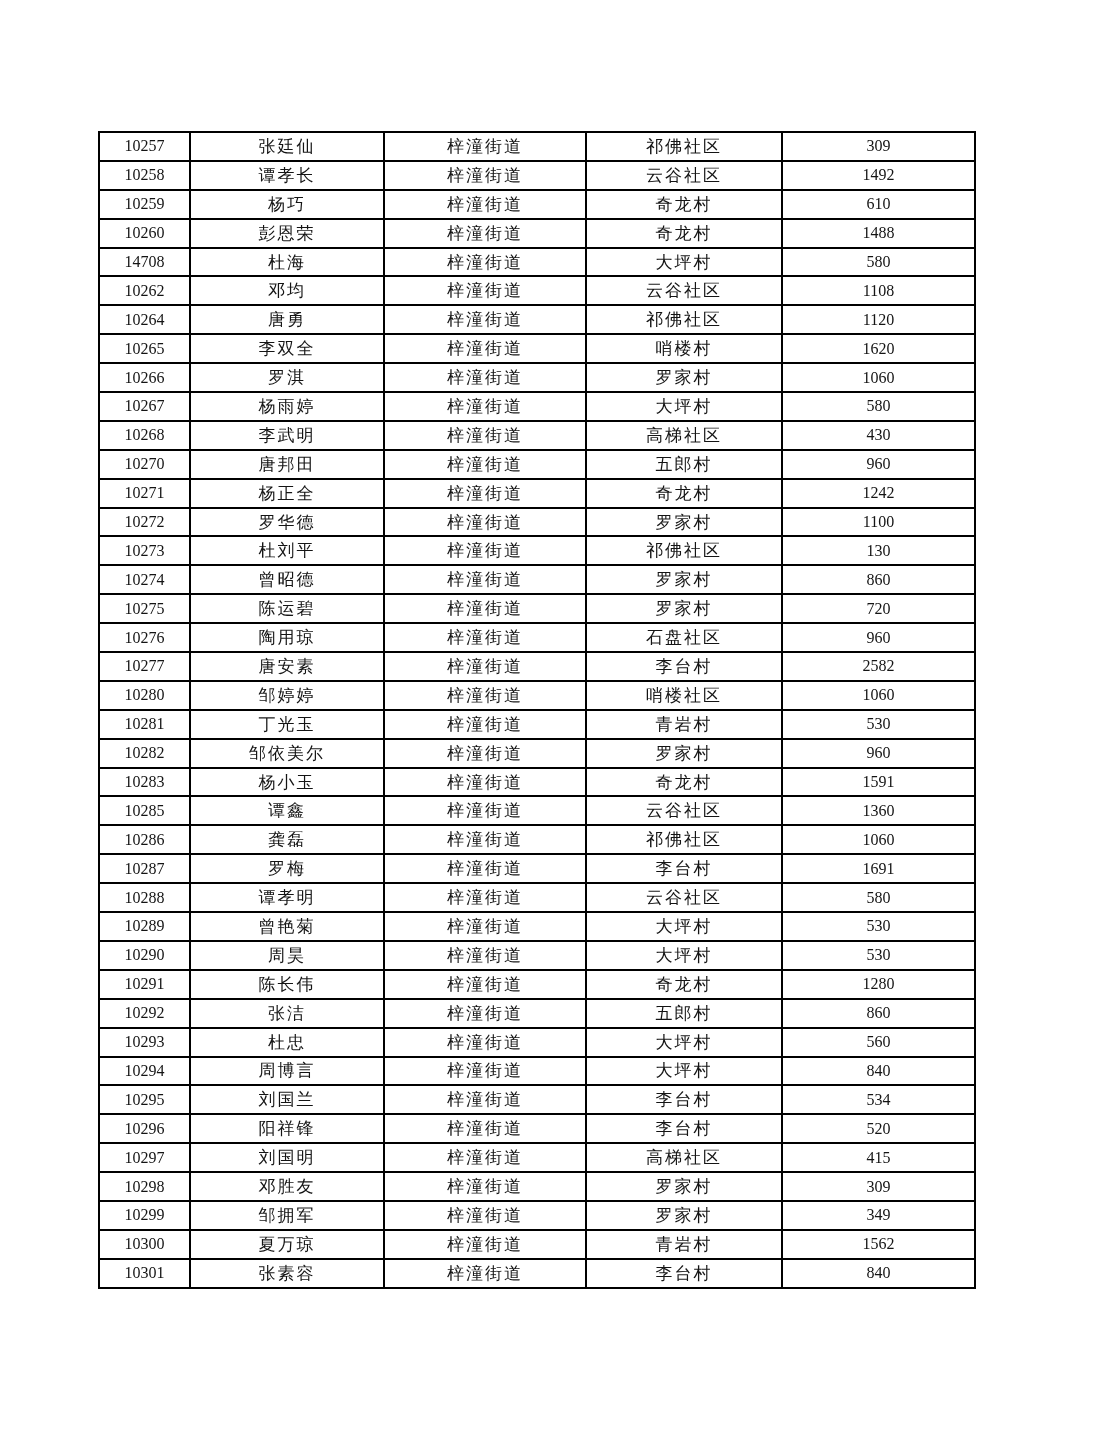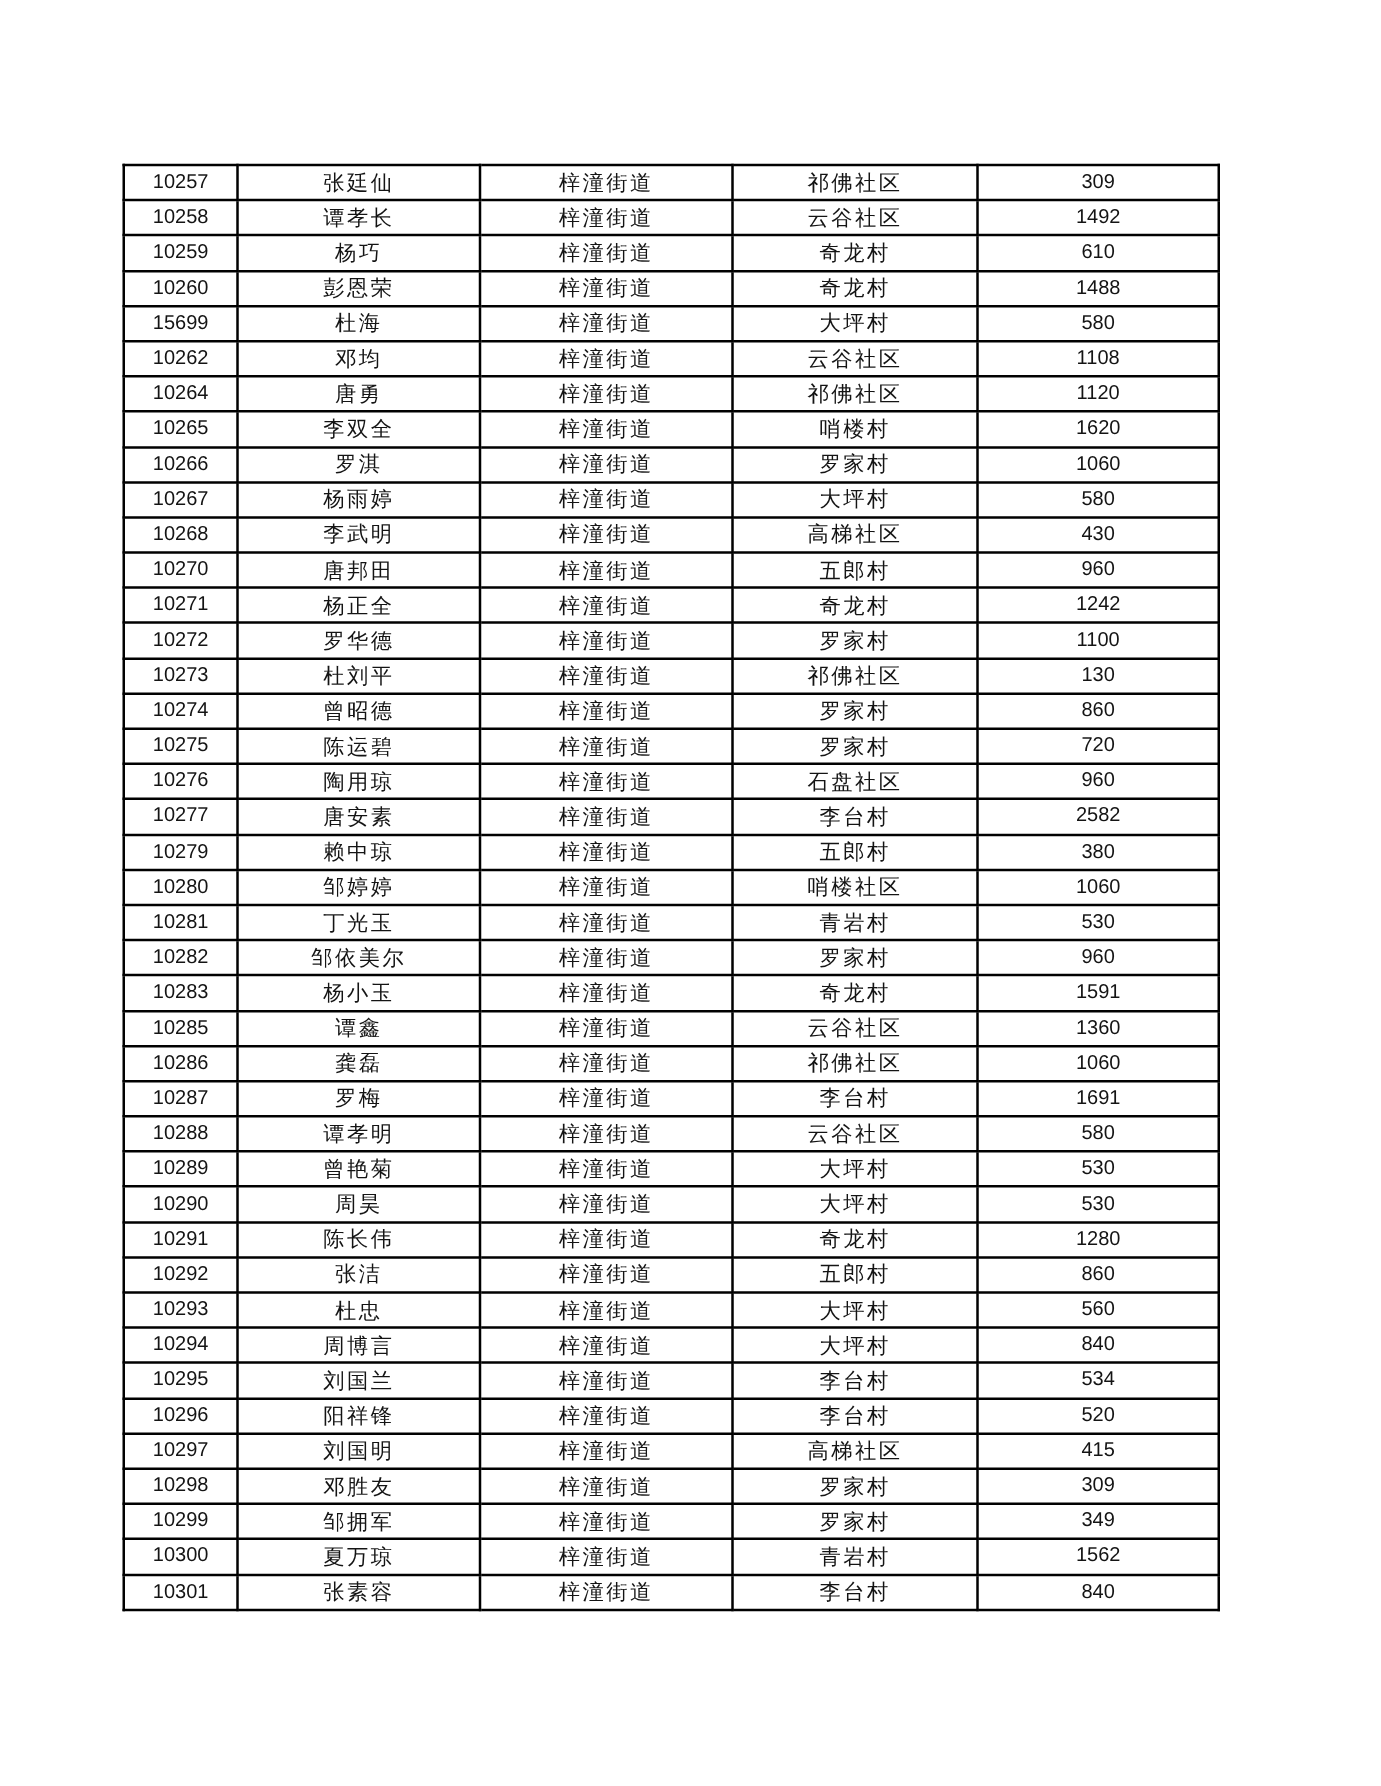--- a/index.html
+++ b/index.html
@@ -7,21 +7,21 @@
     padding: 0;
     background: #e9e9e9;
   }
   .page {
     position: relative;
     width: 1105px;
     height: 1429px;
     margin: 0 auto;
     background: #ffffff;
     overflow: hidden;
-    font-family: Liberation Sans, sans-serif;
+    font-family: Liberation Serif, serif;
     color: #141414;
   }
   table.data-table {
     position: absolute;
     left: 98px;
     top: 131px;
     width: 876px;
     height: 1158px;
     border-collapse: collapse;
     table-layout: fixed;
@@ -86,21 +86,21 @@
           <td class="num">610</td>
         </tr>
         <tr>
           <td class="num">10260</td>
           <td class="cjk">彭恩荣</td>
           <td class="cjk">梓潼街道</td>
           <td class="cjk">奇龙村</td>
           <td class="num">1488</td>
         </tr>
         <tr>
-          <td class="num">15699</td>
+          <td class="num">14708</td>
           <td class="cjk">杜海</td>
           <td class="cjk">梓潼街道</td>
           <td class="cjk">大坪村</td>
           <td class="num">580</td>
         </tr>
         <tr>
           <td class="num">10262</td>
           <td class="cjk">邓均</td>
           <td class="cjk">梓潼街道</td>
           <td class="cjk">云谷社区</td>
@@ -189,27 +189,20 @@
           <td class="cjk">梓潼街道</td>
           <td class="cjk">石盘社区</td>
           <td class="num">960</td>
         </tr>
         <tr>
           <td class="num">10277</td>
           <td class="cjk">唐安素</td>
           <td class="cjk">梓潼街道</td>
           <td class="cjk">李台村</td>
           <td class="num">2582</td>
-        </tr>
-        <tr>
-          <td class="num">10279</td>
-          <td class="cjk">赖中琼</td>
-          <td class="cjk">梓潼街道</td>
-          <td class="cjk">五郎村</td>
-          <td class="num">380</td>
         </tr>
         <tr>
           <td class="num">10280</td>
           <td class="cjk">邹婷婷</td>
           <td class="cjk">梓潼街道</td>
           <td class="cjk">哨楼社区</td>
           <td class="num">1060</td>
         </tr>
         <tr>
           <td class="num">10281</td>

